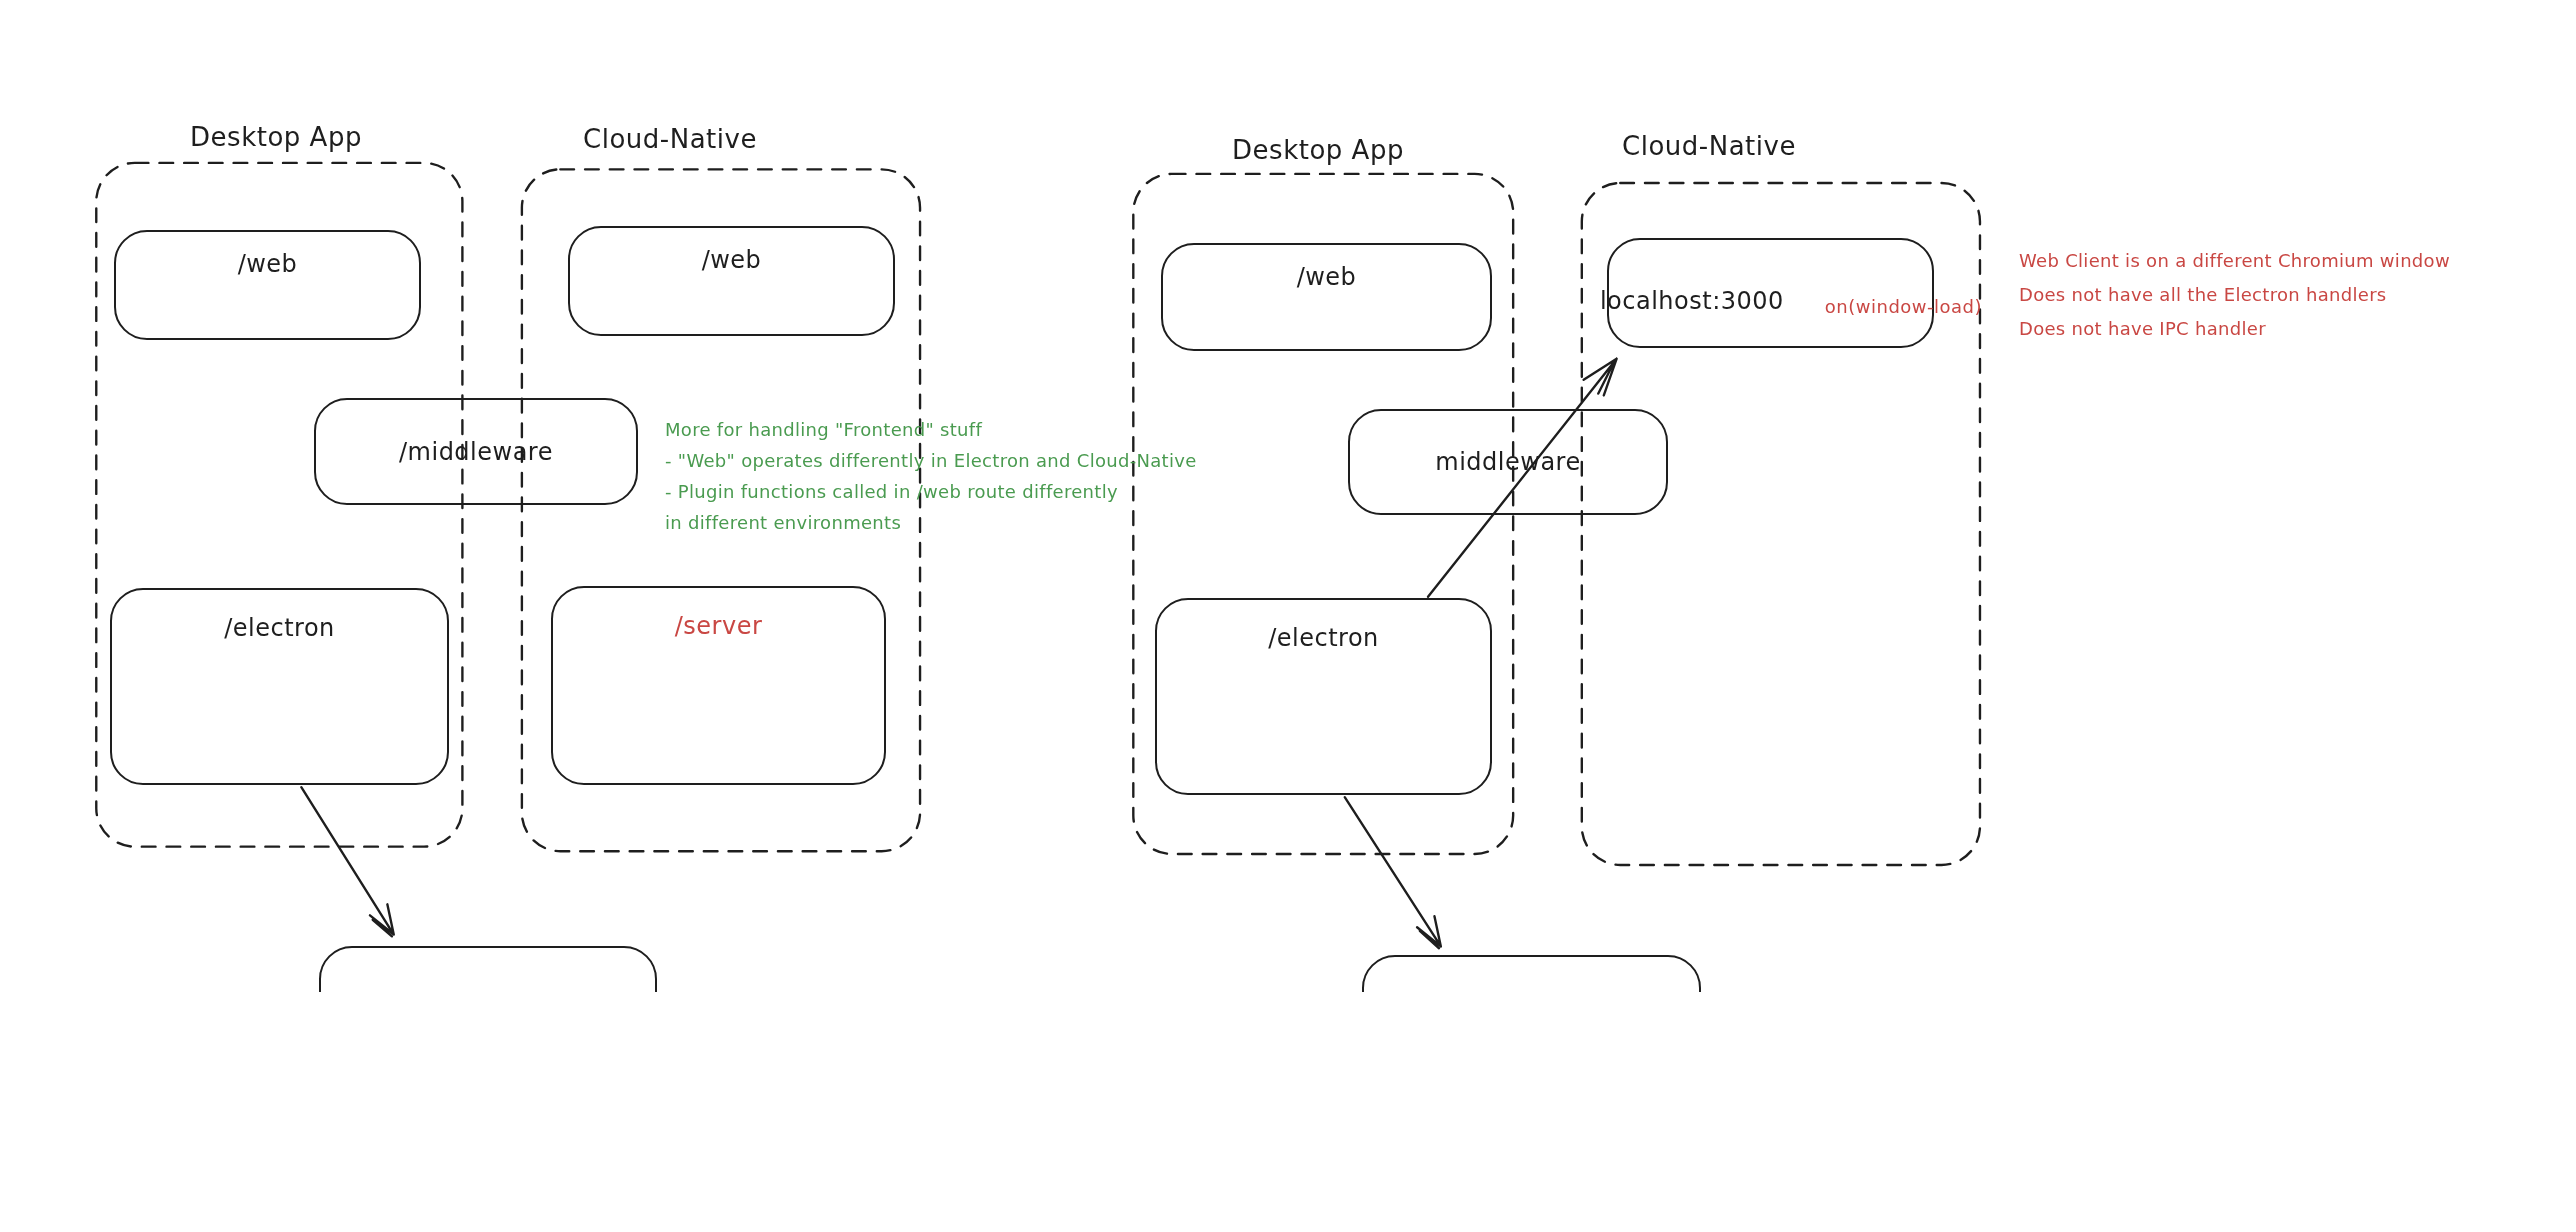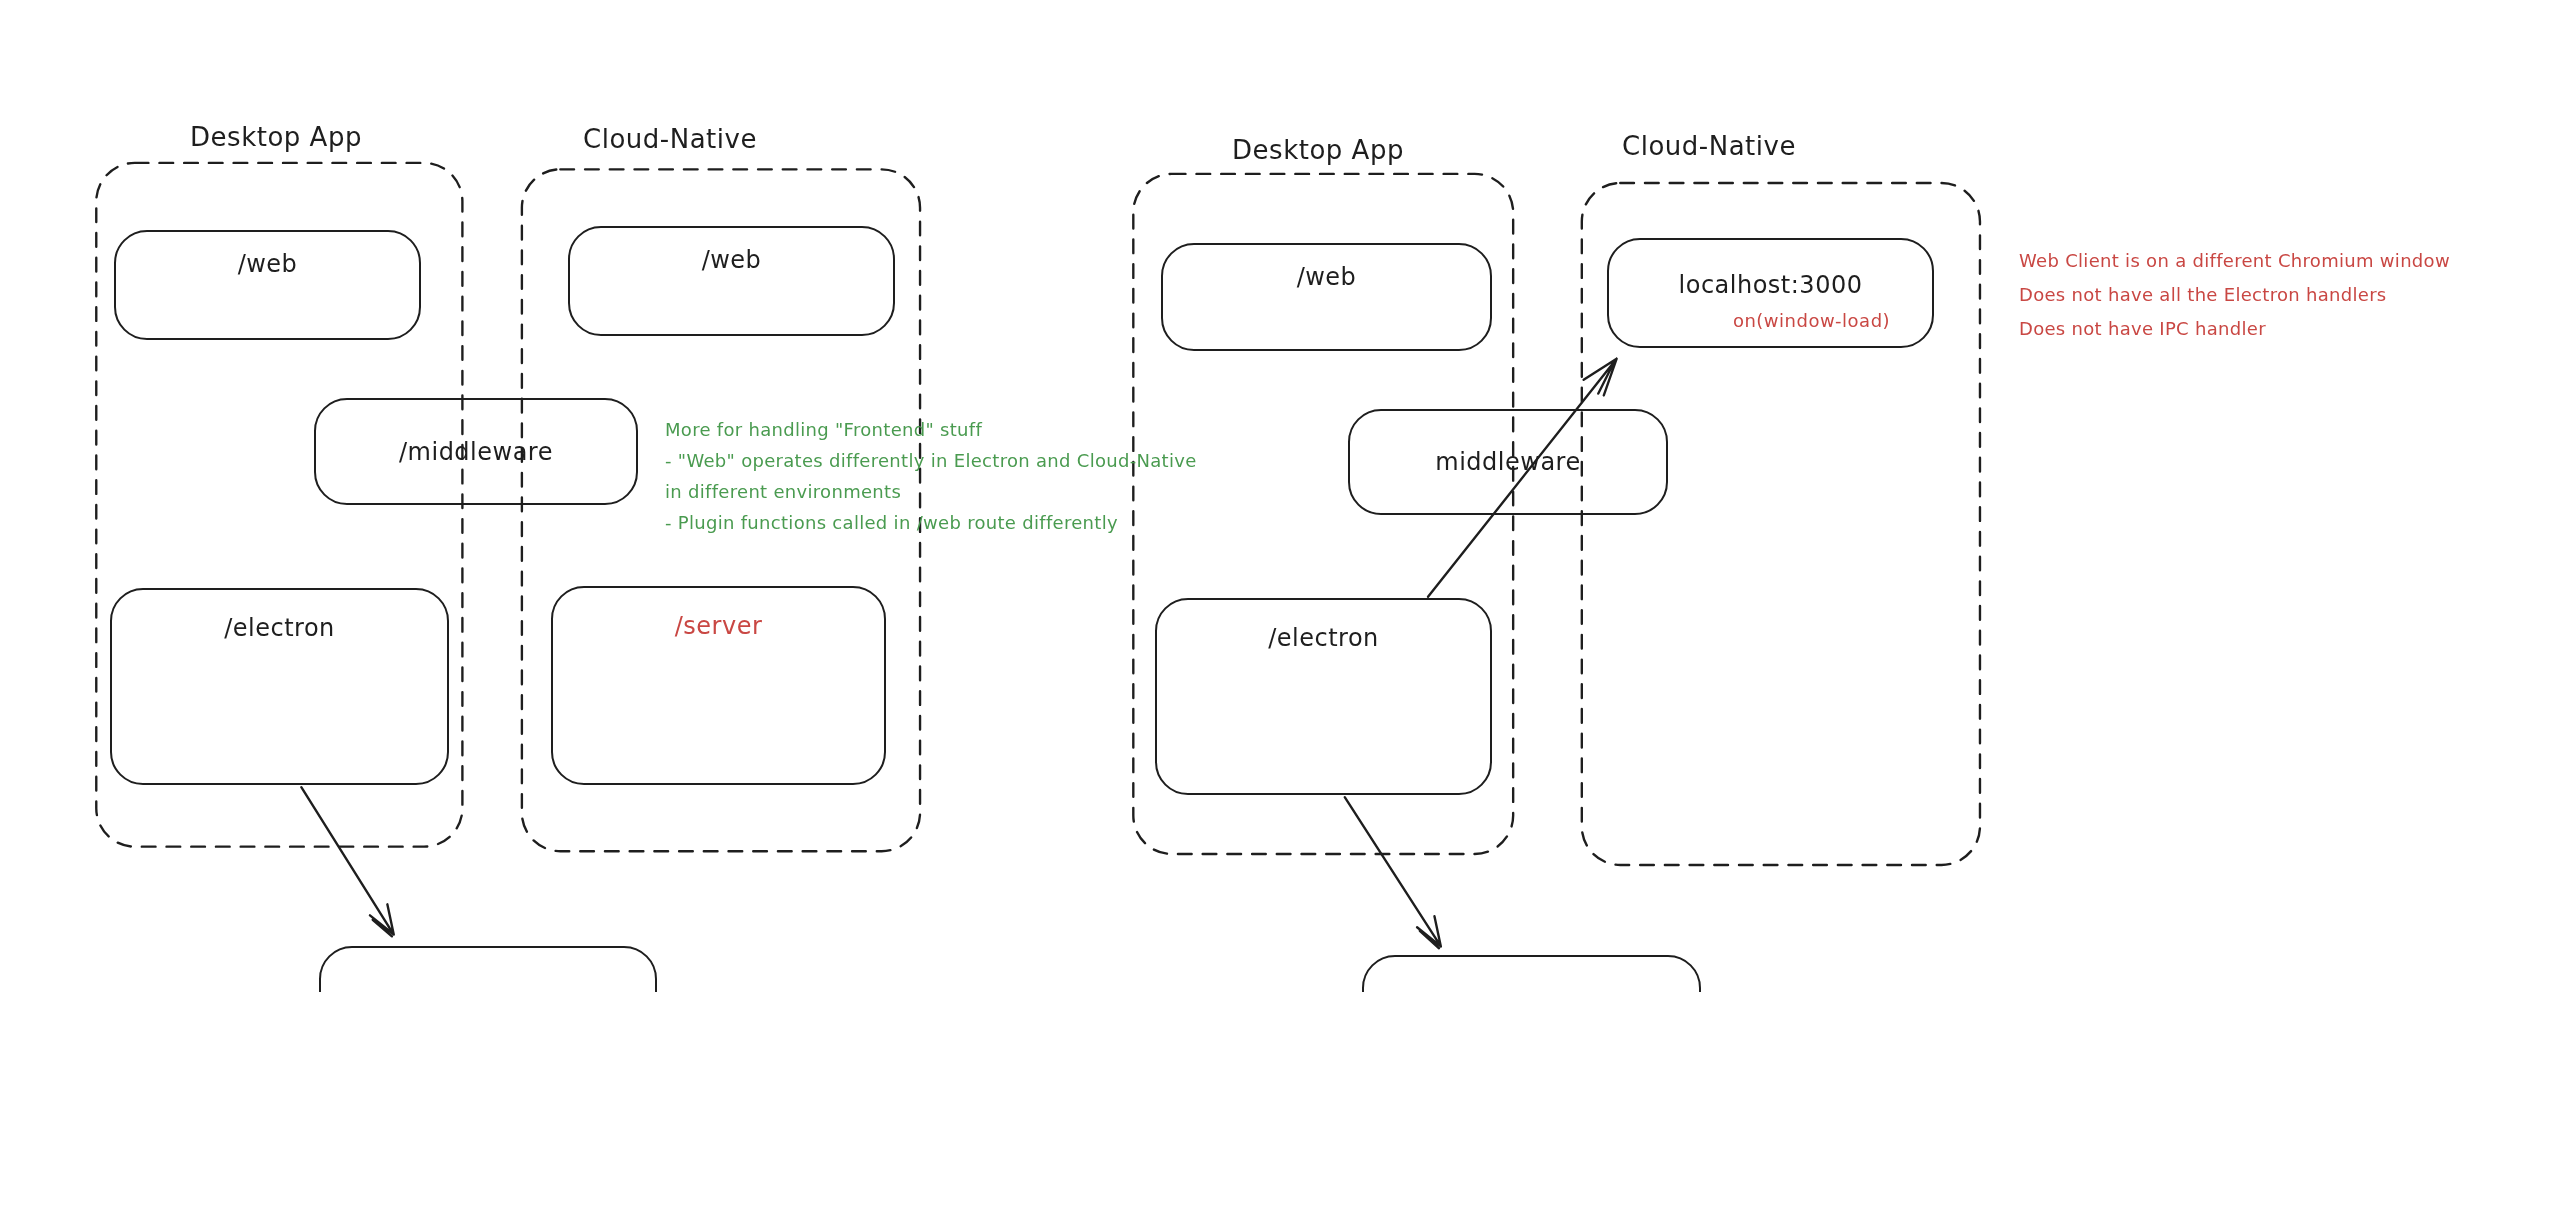--- a/index.html
+++ b/index.html
@@ -16,21 +16,21 @@
     position:absolute;
     border:2.7px solid var(--ink,#1e1e1e);
     border-radius:33px;
     background:transparent;
     display:flex;
     justify-content:center;
     align-items:flex-start;
     box-sizing:border-box;
   }
   .box.center{align-items:center;padding-top:0 !important;}
-  .box.col{flex-direction:column;align-items:center;}
+  .box.col{flex-direction:row;align-items:center;}
   .lbl{font-size:24px;letter-spacing:0.5px;white-space:nowrap;}
   .container-label{
     position:absolute;
     transform:translate(-50%,-50%);
     font-size:26px;
     letter-spacing:0.5px;
     white-space:nowrap;
   }
   .note{position:absolute;font-size:18px;letter-spacing:0.3px;}
   .note .line{white-space:nowrap;}
@@ -102,22 +102,22 @@
     <span class="lbl">/electron</span>
   </div>
 
   <div class="box" style="left:1362px;top:955px;width:339px;height:200px;padding-top:37px">
     <span class="lbl">Plugins</span>
   </div>
 
   <div class="note green" style="left:665px;top:414px">
     <div class="line">More for handling "Frontend" stuff</div>
     <div class="line">- "Web" operates differently in Electron and Cloud-Native</div>
+    <div class="line">- Plugin functions called in /web route differently</div>
     <div class="line">in different environments</div>
-    <div class="line">- Plugin functions called in /web route differently</div>
   </div>
 
   <div class="note red" style="left:2019px;top:244px">
     <div class="line">Web Client is on a different Chromium window</div>
     <div class="line">Does not have all the Electron handlers</div>
     <div class="line">Does not have IPC handler</div>
   </div>
 
 </div>
 

